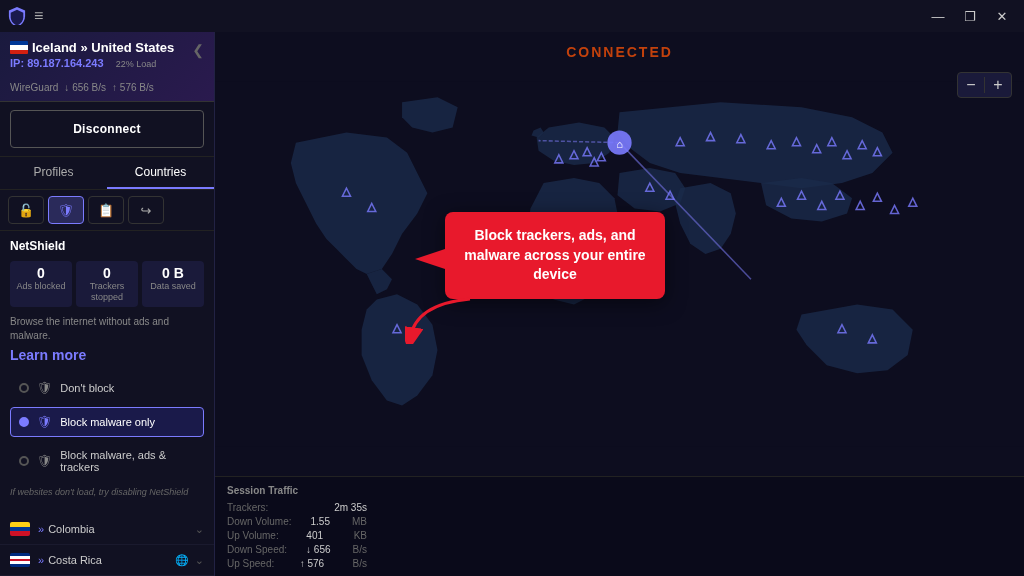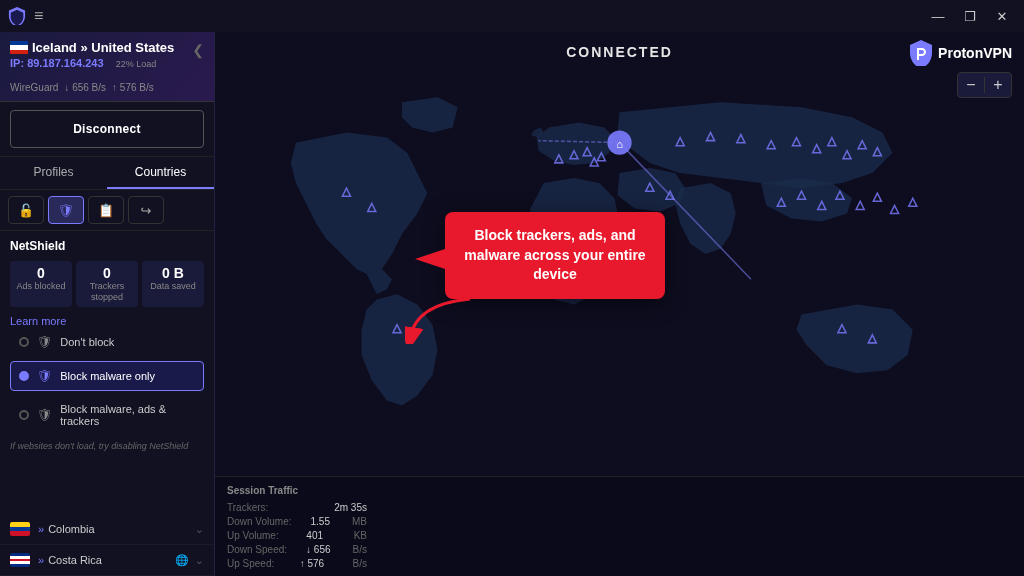--- a/index.html
+++ b/index.html
@@ -208,24 +208,26 @@
     .stat-number { font-size: 14px; font-weight: 700; color: #fff; }
     .stat-label { font-size: 9px; color: #888; line-height: 1.2; }
 
     .netshield-desc {
       font-size: 10px;
       color: #888;
       margin-bottom: 4px;
       line-height: 1.4;
     }
     .learn-more {
-      font-size: 11px;
+      font-size: 14px;
       color: #7b7bff;
       cursor: pointer;
+      margin-bottom: 10px;
       display: block;
+      font-weight: bold;
     }
 
     
     .radio-option {
       display: flex;
       align-items: center;
       gap: 8px;
       padding: 7px 8px;
       border-radius: 4px;
       margin-bottom: 4px;
@@ -296,21 +298,21 @@
     }
 
     
     .connected-status {
       position: absolute;
       top: 12px;
       left: 50%;
       transform: translateX(-50%);
       font-size: 14px;
       font-weight: 700;
-      color: #e5e5e5;
+      color: #c2410c;
       letter-spacing: 2px;
       z-index: 5;
     }
 
     
     .proton-logo {
       position: absolute;
       top: 8px;
       right: 12px;
       display: flex;
@@ -519,20 +521,21 @@
         <div class="stat-box">
           <div class="stat-number">0</div>
           <div class="stat-label">Trackers stopped</div>
         </div>
         <div class="stat-box">
           <div class="stat-number">0 B</div>
           <div class="stat-label">Data saved</div>
         </div>
       </div>
 
+      <div class="netshield-desc">Browse the internet without ads and malware.</div>
       <span class="learn-more">Learn more</span>
 
       <div class="radio-option">
         <span class="radio-dot"></span>
         <span style="font-size:12px;color:#888">🛡</span>
         <span>Don't block</span>
       </div>
 
       <div class="radio-option active">
         <span class="radio-dot filled"></span>
@@ -562,28 +565,20 @@
       <span class="country-globe">🌐</span>
       <span class="country-chevron">⌄</span>
     </div>
 
   </div>
 
   <div class="map-panel">
 
     <div class="connected-status">CONNECTED</div>
 
-    <div class="proton-logo">
-      <svg class="proton-shield" viewBox="0 0 22 26" fill="none">
-        <path d="M11 0L0 5v8c0 7 4.7 13.5 11 15.5C17.3 26.5 22 20 22 13V5L11 0z" fill="#7b7bff"></path>
-        <path d="M7 8h5c2.2 0 4 1.8 4 4s-1.8 4-4 4H9v4H7V8z" fill="#fff"></path>
-        <path d="M9 10v4h3c1.1 0 2-0.9 2-2s-0.9-2-2-2H9z" fill="#7b7bff"></path>
-      </svg>
-      <span class="proton-text">ProtonVPN</span>
-    </div>
 
     <div class="zoom-controls">
       <button class="zoom-btn">−</button>
       <div class="zoom-divider"></div>
       <button class="zoom-btn">+</button>
     </div>
 
     <div class="world-map">
       <svg class="map-svg" viewBox="0 0 800 360" xmlns="http://www.w3.org/2000/svg">
 

